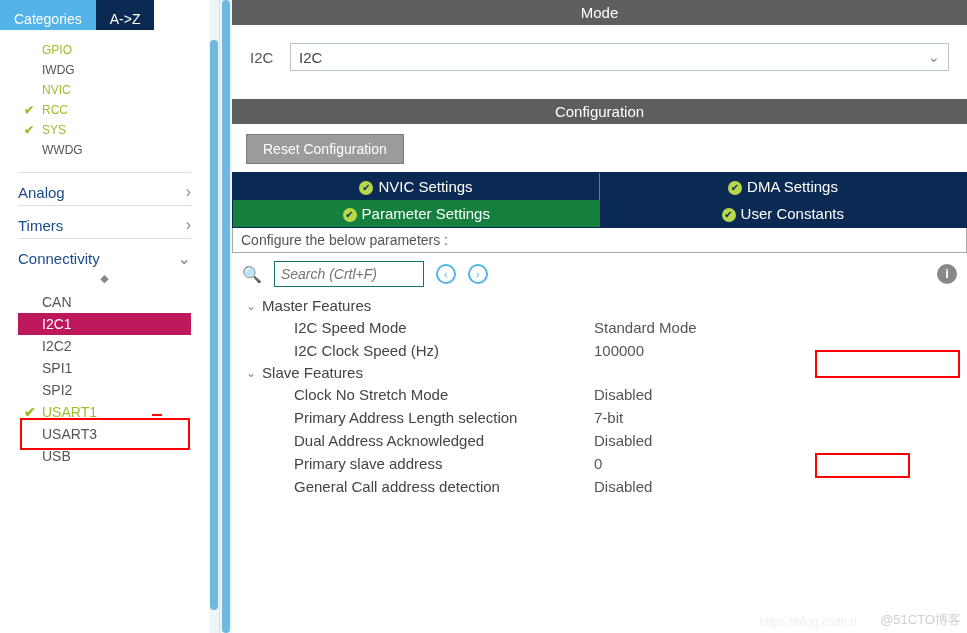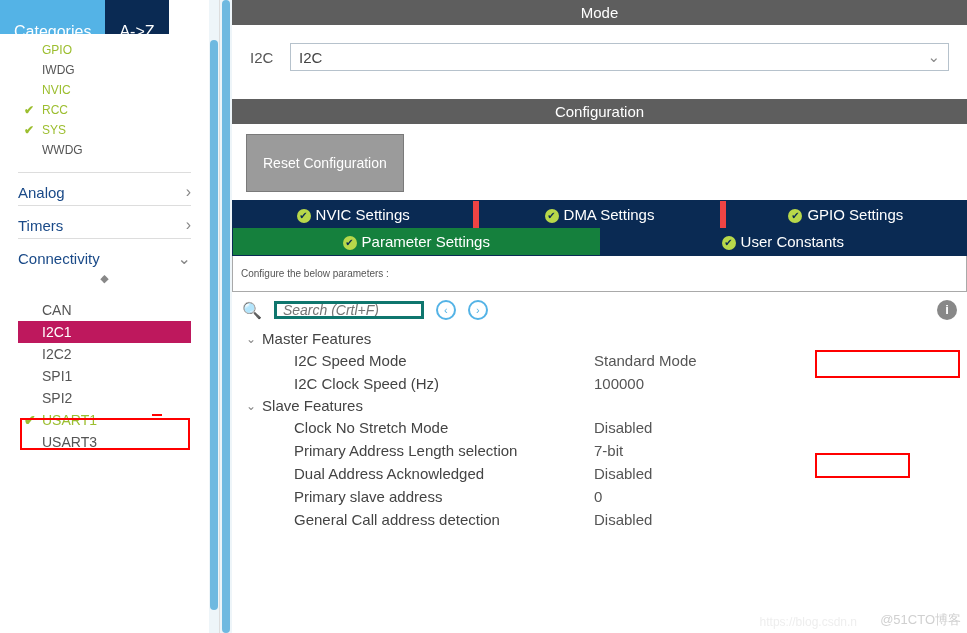--- a/index.html
+++ b/index.html
@@ -3,62 +3,62 @@
 <meta charset="utf-8">
 <style>
 *{box-sizing:border-box;margin:0;padding:0;font-family:Arial,Helvetica,sans-serif}
 body{width:967px;height:633px;overflow:hidden;background:#fff;position:relative}
 .app{display:flex;height:100%}
 .sidebar{width:220px;height:100%;position:relative;border-right:1px solid #ddd;display:flex}
 .side-inner{flex:1;overflow:hidden}
 .side-scroll{width:10px;background:#eef5f9;position:relative}
 .side-thumb{position:absolute;left:1px;top:40px;width:8px;height:570px;background:#6fb9e0;border-radius:4px}
 .tabs{display:flex;height:30px}
-.tab{flex:none;padding:17px 14px;line-height:30px;font-size:16px;text-align:center;cursor:pointer}
+.tab{flex:none;padding:4px 14px;line-height:30px;font-size:14px;text-align:center;cursor:pointer}
 .tab.active{background:#54b3e6;color:#fff}
 .tab.inactive{background:#0a2a53;color:#fff}
 .cat-list{padding:10px 0 0 0}
 .cat-item{padding:3px 8px 3px 42px;font-size:12px;position:relative;color:#555;cursor:pointer}
 .cat-item.green{color:#9cbe2f}
 .check{position:absolute;left:24px;top:3px;color:#9cbe2f;font-weight:bold}
 .sep{height:1px;background:#ddd;margin:12px 18px 0 18px}
 .sep-short{height:1px;background:#ddd;margin-top:6px}
 .exp{display:flex;align-items:center;justify-content:space-between;padding:10px 18px 2px 18px;color:#1a4a88;font-size:15px;cursor:pointer}
 .chev{color:#888;font-size:16px}
-.sub-box{margin:12px 18px 0 18px}
+.sub-box{margin:4px 18px 0 18px}
 .sub-item{padding:3px 8px 3px 24px;font-size:14px;color:#555;cursor:pointer}
 .sub-item.sel{background:#be185d;color:#fff}
 .sub-item.green{color:#9cbe2f}
 .sub-item .check{left:6px}
 .red-sel{position:absolute;left:20px;top:418px;width:170px;height:32px;border:2px solid red;pointer-events:none}
 .red-tick{position:absolute;left:152px;top:414px;width:10px;height:2px;background:red}
 .sort-icon{text-align:center;color:#888;font-size:11px;padding:2px 0}
 .main{flex:1;display:flex;flex-direction:column;background:#fff;position:relative}
 .main-scroll{position:absolute;left:0;top:0;width:12px;height:100%;background:#eef5f9}
 .main-thumb{position:absolute;left:2px;top:0;width:8px;height:100%;background:#6fb9e0;border-radius:4px}
 .content{margin-left:12px;flex:1;display:flex;flex-direction:column}
 .bar{background:#5e5e5e;color:#fff;text-align:center;padding:4px 0;font-size:15px}
 .mode-row{display:flex;align-items:center;padding:18px 18px 28px 18px}
 .mode-label{width:40px;color:#555;font-size:15px}
 .mode-sel{flex:1;border:1px solid #b6c2cc;height:28px;padding:0 8px;font-size:15px;color:#444;background:#fff;display:flex;align-items:center;justify-content:space-between;cursor:pointer}
 .mode-sel .dd{color:#888}
 .cfg-body{flex:1;display:flex;flex-direction:column}
 .reset-row{padding:10px 0 8px 14px}
-.reset-btn{background:#9b9b9b;color:#fff;border:1px solid #7a7a7a;padding:20px 16px;font-size:14px;cursor:pointer}
+.reset-btn{background:#9b9b9b;color:#fff;border:1px solid #7a7a7a;padding:6px 16px;font-size:14px;cursor:pointer}
 .tab-table{display:flex;flex-direction:column;border:1px solid #0a2a53}
 .tab-r{display:flex}
 .tt{flex:1;text-align:center;padding:5px 0;font-size:15px;cursor:pointer}
-.dark{background:#0a2a53;color:#fff;border-right:6px solid #ef4444}
+.dark{background:#0a2a53;color:#fff;border-right:1px solid #ef4444}
 .dark:last-child{border-right:none}
 .lite{background:#15803d;color:#fff}
 .ok{display:inline-block;width:14px;height:14px;border-radius:50%;background:#b8d84a;color:#0a2a53;font-size:10px;line-height:14px;text-align:center;margin-right:5px;vertical-align:middle}
-.conf-hdr{border:1px solid #a9a9a9;border-top:none;padding:12px 8px;color:#555;font-size:10px;background:#fff}
+.conf-hdr{border:1px solid #a9a9a9;border-top:none;padding:4px 8px;color:#555;font-size:14px;background:#fff}
 .toolbar{display:flex;align-items:center;gap:12px;padding:8px 10px}
 .mag{color:#54b3e6;font-size:16px}
-.search{border:3px solid #0f766e;height:18px;width:150px;padding:0 6px;font-style:italic;color:#999;font-size:14px}
+.search{border:1px solid #0f766e;height:26px;width:150px;padding:0 6px;font-style:italic;color:#999;font-size:14px}
 .nav-btn{width:20px;height:20px;border:2px solid #54b3e6;border-radius:50%;display:flex;align-items:center;justify-content:center;color:#54b3e6;font-size:11px;cursor:pointer}
 .info{margin-left:auto;width:20px;height:20px;border-radius:50%;background:#888;color:#fff;text-align:center;line-height:20px;font-size:13px;font-weight:bold;cursor:pointer}
 .params{padding:0 14px 10px 14px;font-size:15px;color:#444}
 .grp{display:flex;align-items:center;gap:6px;font-weight:normal;color:#444;padding:2px 0;cursor:pointer}
 .grp .car{color:#888;font-size:12px}
 .prow{display:flex;padding:3px 0 3px 48px}
 .pname{width:300px}
 .pval{color:#555}
 .red-b1{position:absolute;left:595px;top:350px;width:145px;height:28px;border:2px solid red;pointer-events:none}
 .red-b2{position:absolute;left:595px;top:453px;width:95px;height:25px;border:2px solid red;pointer-events:none}
@@ -100,20 +100,21 @@
       </div>
       <div class="sort-icon">◆</div>
       <div class="sub-box" id="conn-list">
           <div class="sub-item" style="position: relative;"><span>CAN</span></div>
           <div class="sub-item sel" style="position: relative;"><span>I2C1</span></div>
           <div class="sub-item" style="position: relative;"><span>I2C2</span></div>
           <div class="sub-item" style="position: relative;"><span>SPI1</span></div>
           <div class="sub-item" style="position: relative;"><span>SPI2</span></div>
           <div class="sub-item green" style="position: relative;"><span class="check">✔</span><span>USART1</span></div>
           <div class="sub-item" style="position: relative;"><span>USART3</span></div>
+          <div class="sub-item" style="position: relative;"><span>USB</span></div>
         </div>
     </div>
     <div class="side-scroll">
         <div class="side-thumb"></div>
       </div>
     <div class="red-sel"></div>
     <div class="red-tick"></div>
   </div>
 
   <div class="main">
@@ -131,21 +132,20 @@
       </div>
       <div class="bar">Configuration</div>
       <div class="cfg-body">
         <div class="reset-row">
           <button class="reset-btn">Reset Configuration</button>
         </div>
         <div class="tab-table">
           <div class="tab-r">
             <div class="tt dark"><span class="ok">✔</span><span>NVIC Settings</span></div>
             <div class="tt dark"><span class="ok">✔</span><span>DMA Settings</span></div>
-            <div class="tt dark"><span class="ok">✔</span><span>GPIO Settings</span></div>
           </div>
           <div class="tab-r">
             <div class="tt lite"><span class="ok">✔</span><span>Parameter Settings</span></div>
             <div class="tt dark"><span class="ok">✔</span><span>User Constants</span></div>
           </div>
         </div>
         <div class="conf-hdr">Configure the below parameters :</div>
         <div class="toolbar">
           <span class="mag">🔍</span>
           <input class="search" placeholder="Search (Crtl+F)" style="">

